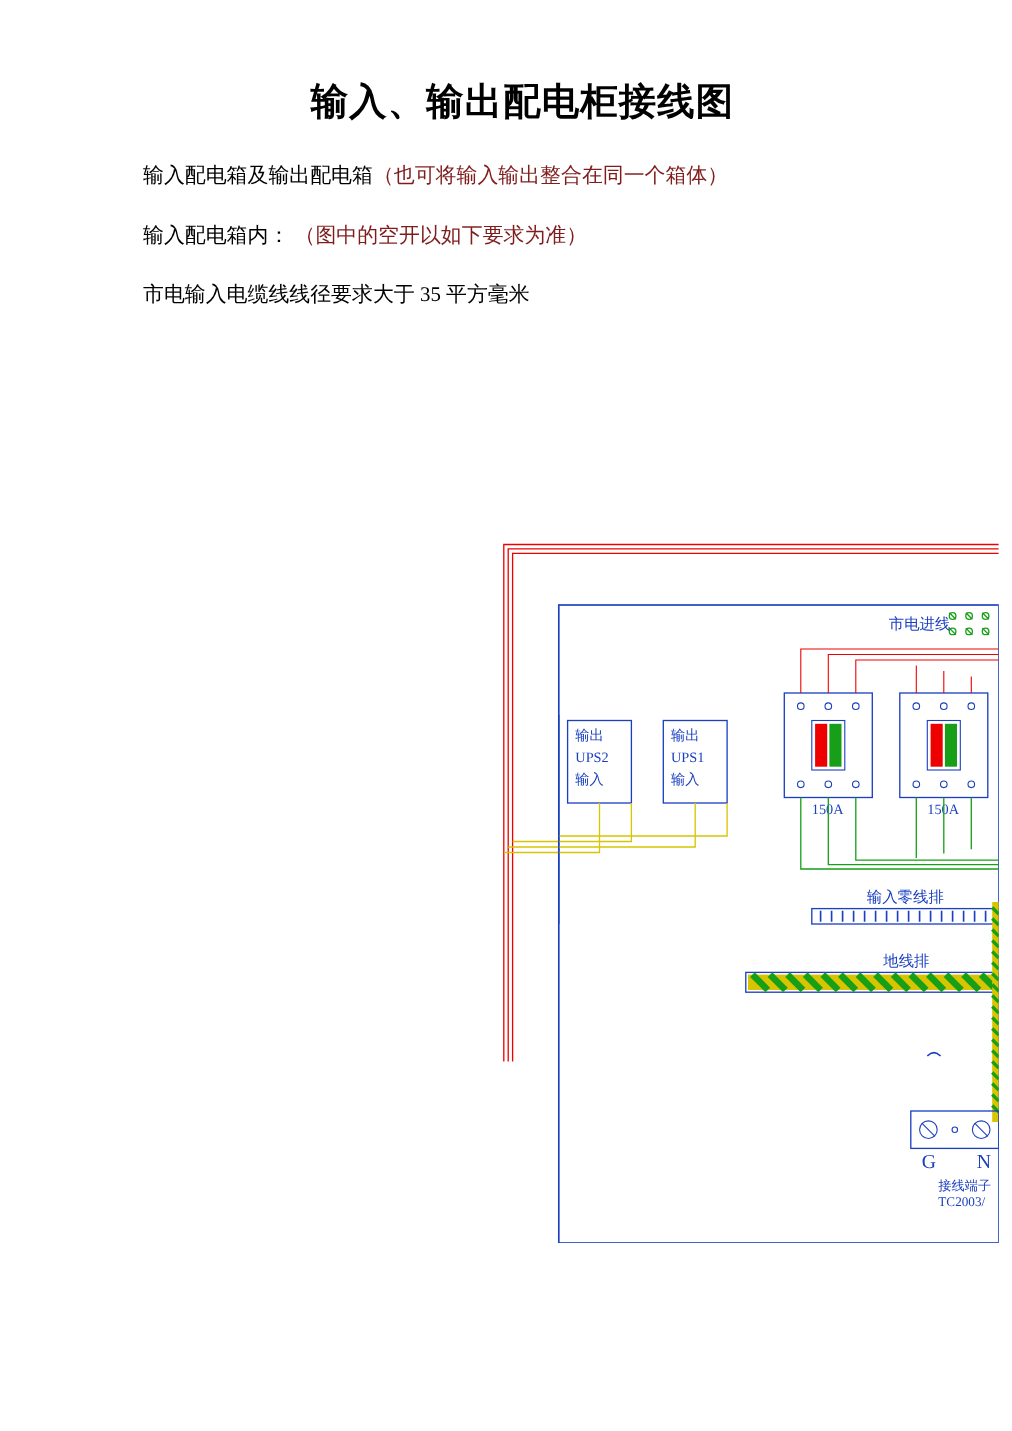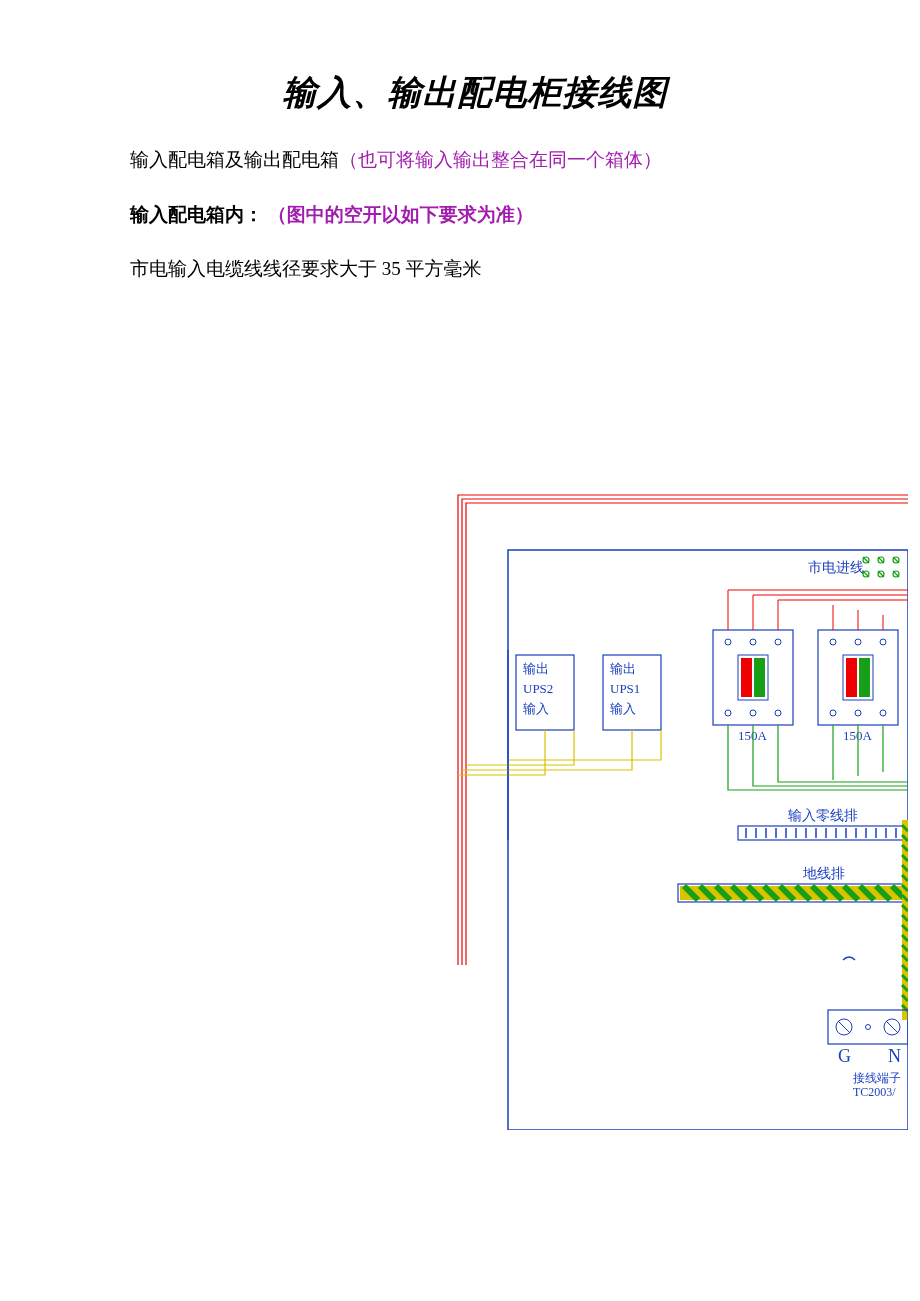--- a/index.html
+++ b/index.html
@@ -16,30 +16,29 @@
     padding: 70px 0 0 130px;
     width: 790px;
     box-sizing: border-box;
   }
   .title {
     font-size: 34px;
     text-align: center;
     margin: 0 0 30px 85px;
     width: 520px;
     letter-spacing: 1px;
-    font-style: italic;
   }
   .para {
     font-size: 19px;
     margin: 0 0 26px 0;
     line-height: 1.5;
     width: 660px;
   }
-  .red { color: #a21caf; }
-  .bold { font-weight: bold; }
+  .red { color: #7f1d1d; }
+  .bold { font-weight: normal; }
   .diagram-wrap {
     position: absolute;
     left: 448px;
     top: 490px;
     width: 460px;
     height: 640px;
   }
   svg { display: block; }
 </style>
 </head>

